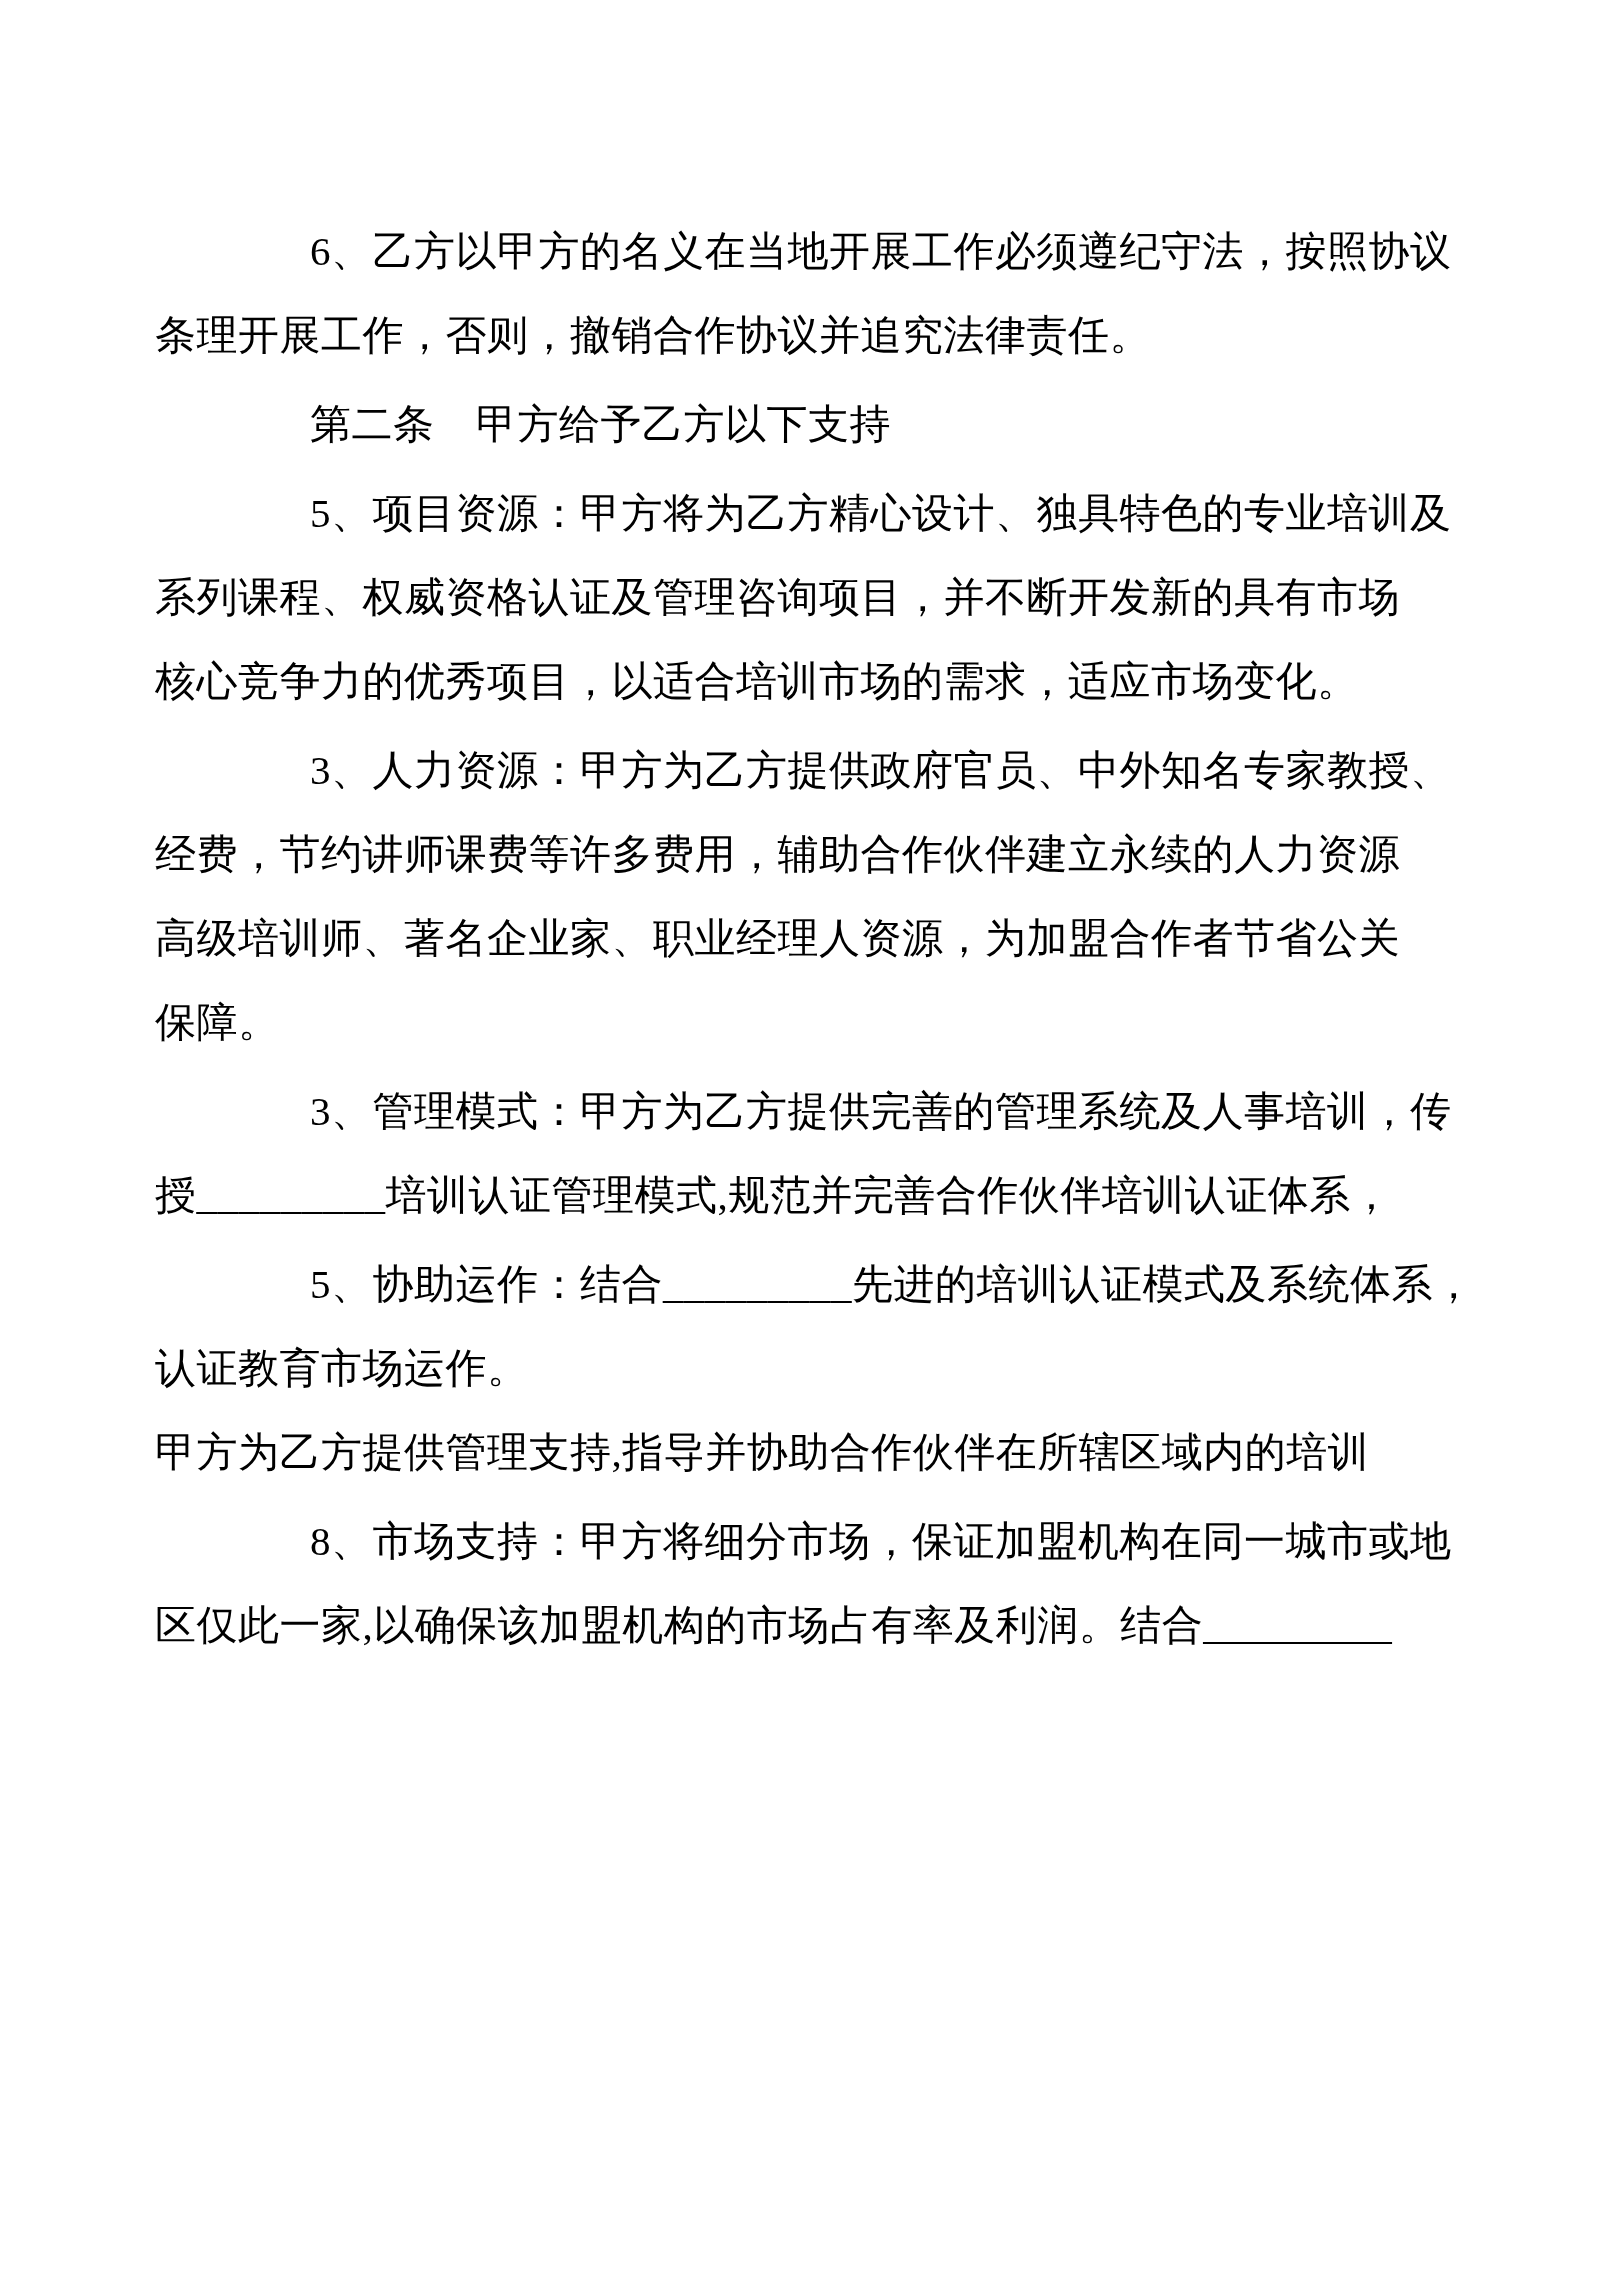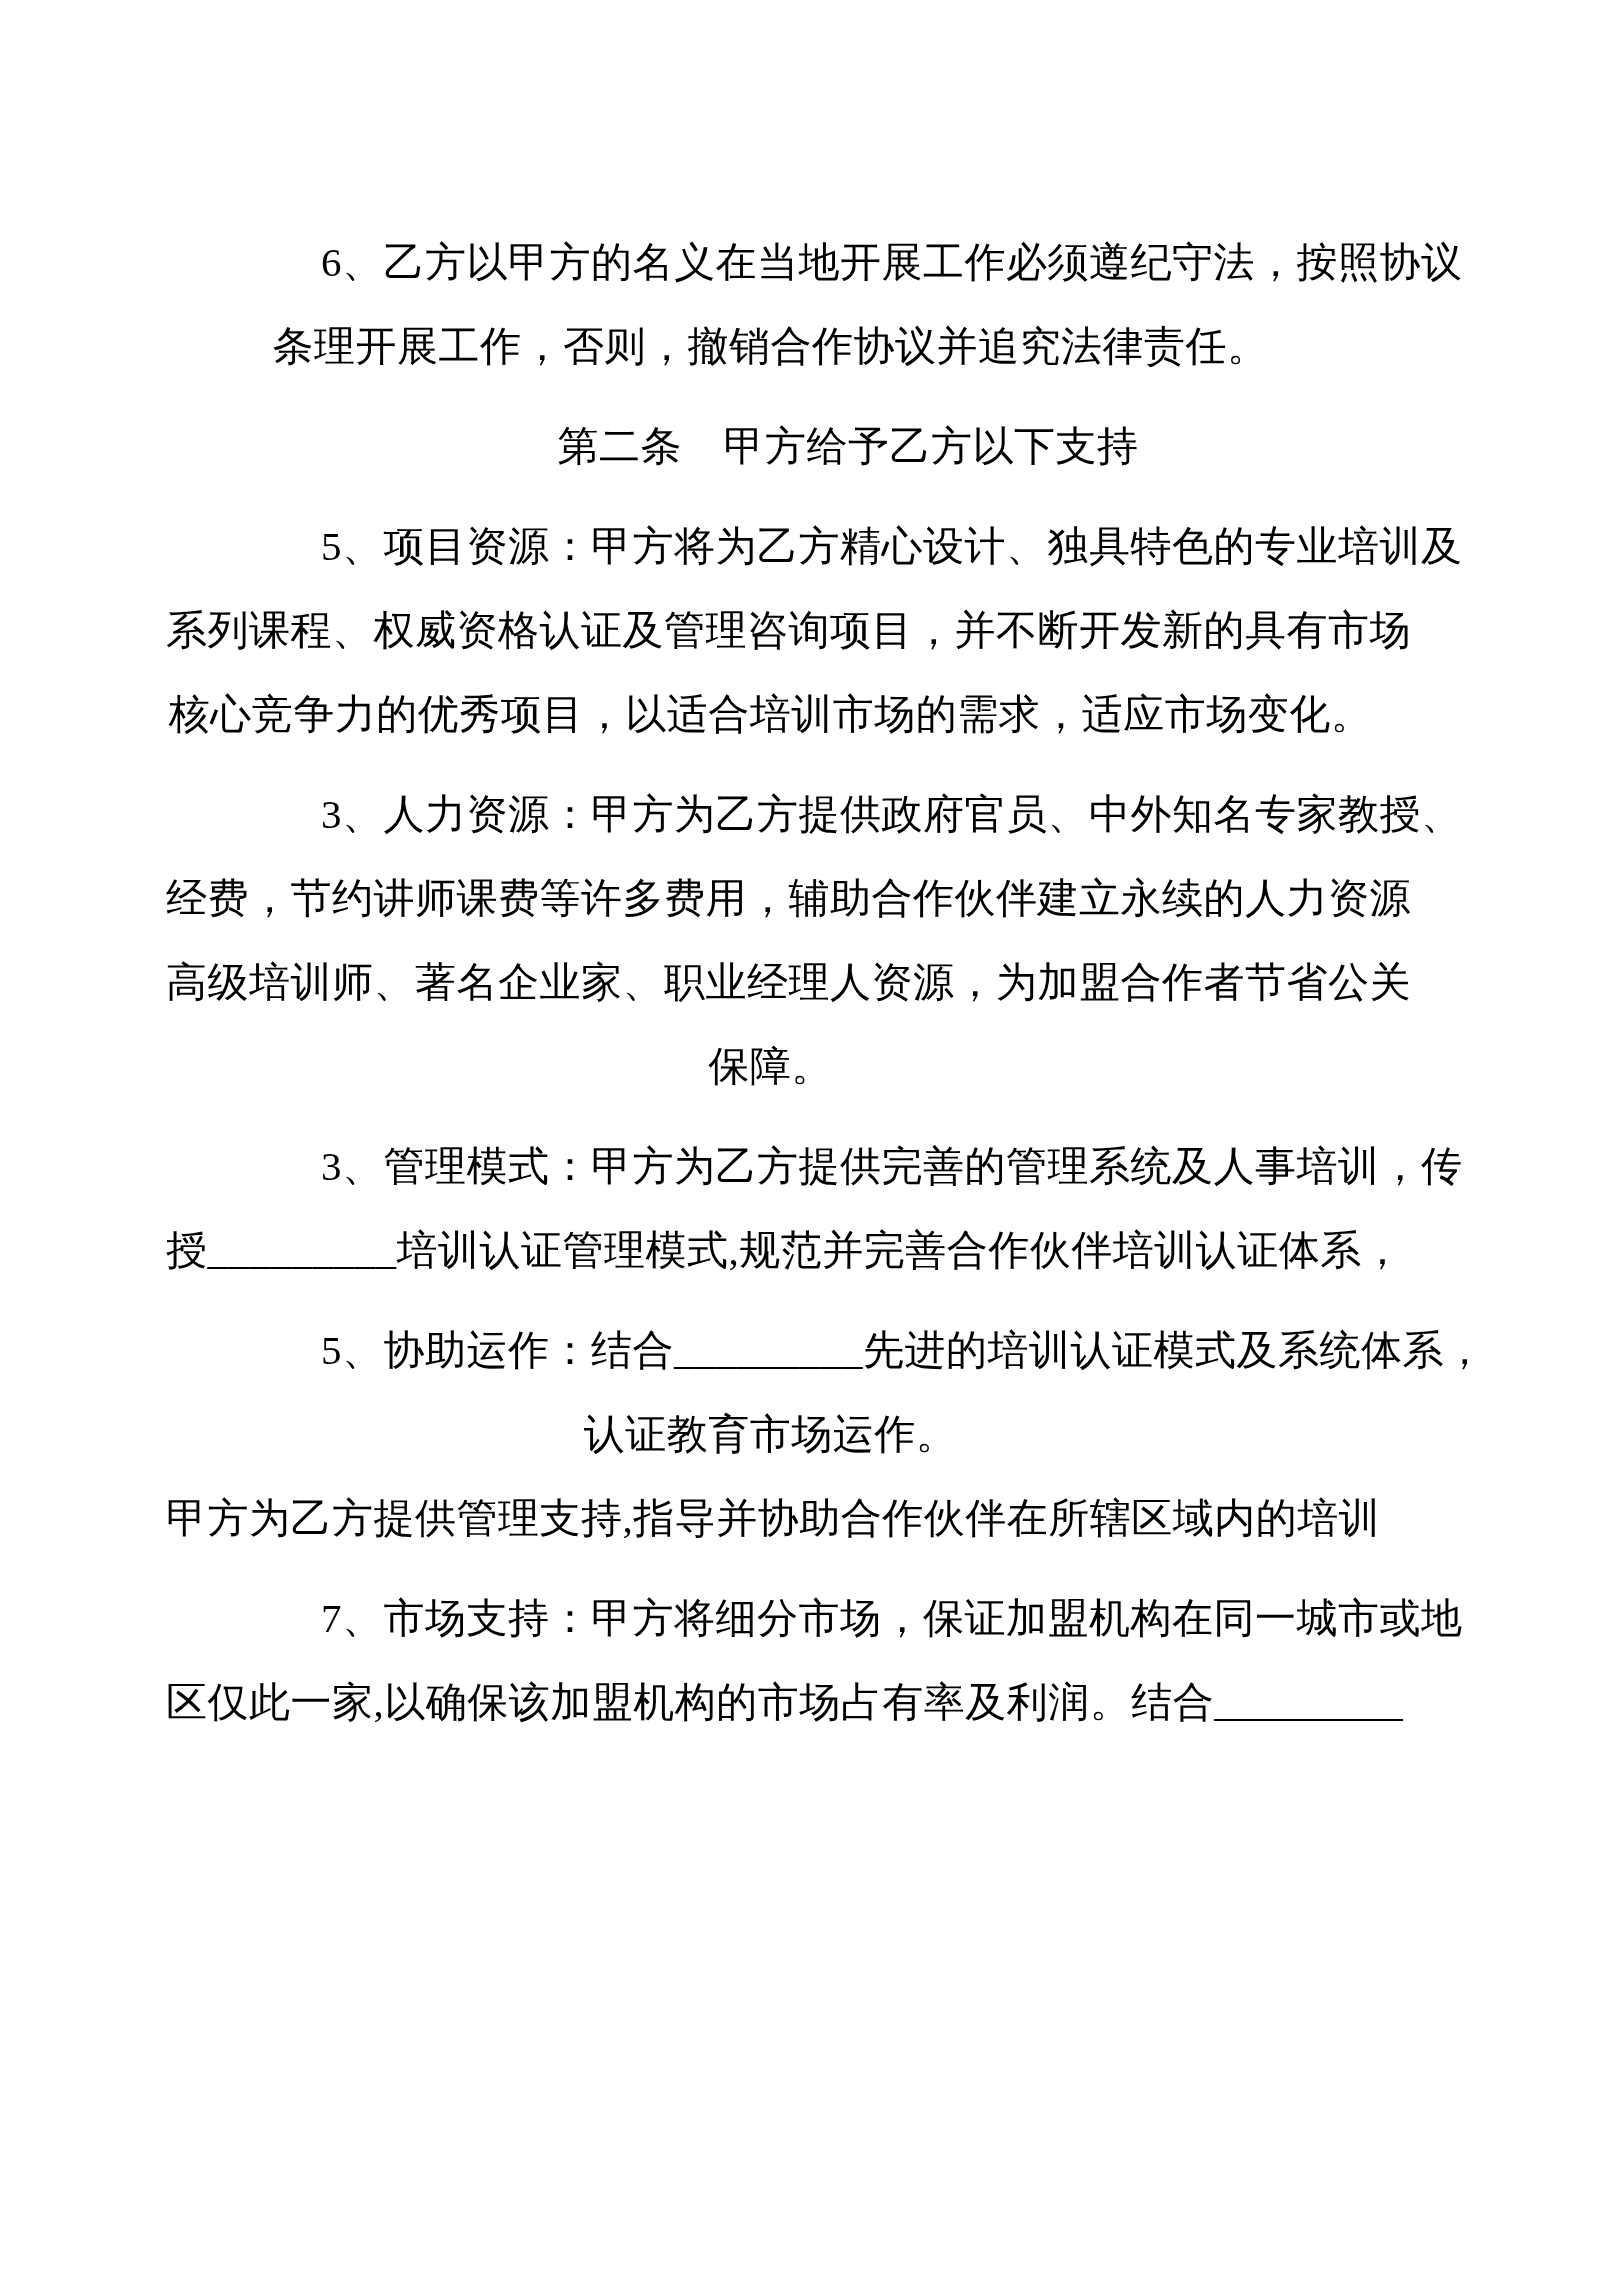--- a/index.html
+++ b/index.html
@@ -14,23 +14,22 @@
     background: #ffffff;
     overflow: hidden;
   }
   .content {
     position: absolute;
     left: 150px;
     top: 204px;
     width: 1241px;
   }
   .para {
-    margin: 16px;
+    margin: 5px;
     padding: 0;
-    text-align: center;
   }
   .line {
     font-family: "Liberation Serif", "DejaVu Serif", serif;
     font-size: 41px;
     line-height: 84px;
     height: 84px;
     color: #000000;
     white-space: nowrap;
     letter-spacing: 0.5px;
   }
@@ -64,18 +63,18 @@
       <div class="para">
         <div class="line indent">3、管理模式：甲方为乙方提供完善的管理系统及人事培训，传</div>
         <div class="line">授_________培训认证管理模式,规范并完善合作伙伴培训认证体系，</div>
       </div>
       <div class="para">
         <div class="line indent">5、协助运作：结合_________先进的培训认证模式及系统体系，</div>
         <div class="line">认证教育市场运作。</div>
         <div class="line">甲方为乙方提供管理支持,指导并协助合作伙伴在所辖区域内的培训</div>
       </div>
       <div class="para">
-        <div class="line indent">7、市场支持：甲方将细分市场，保证加盟机构在同一城市或地</div>
+        <div class="line indent">8、市场支持：甲方将细分市场，保证加盟机构在同一城市或地</div>
         <div class="line">区仅此一家,以确保该加盟机构的市场占有率及利润。结合_________</div>
       </div>
     </div>
 </div>
 
 
 </body></html>

